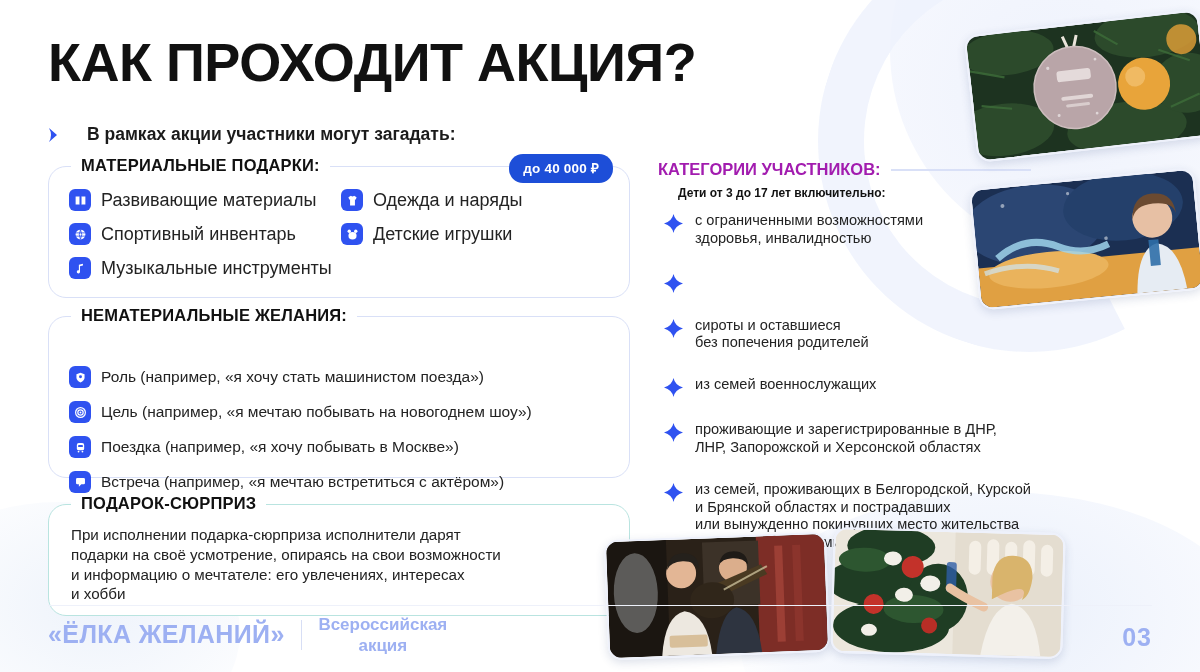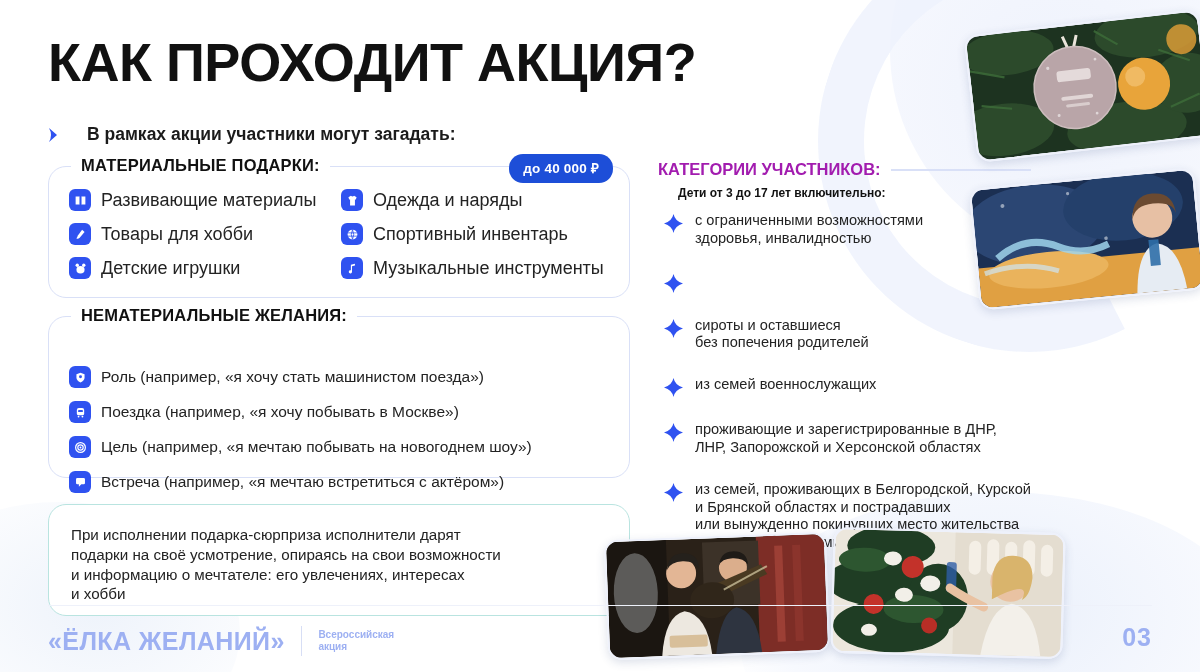--- a/index.html
+++ b/index.html
@@ -91,21 +91,21 @@
   #photo-child{right:0px;top:178px;width:222px;height:118px;transform:rotate(-5.5deg);}
   #photo-guitar{left:606px;top:536px;width:218px;height:116px;transform:rotate(-2.2deg);}
   #photo-tree{left:832px;top:530px;width:228px;height:122px;transform:rotate(1.6deg);}
   .photo .ph{position:absolute;inset:0;}
 
   
   .footer-rule{position:absolute;left:48px;right:48px;bottom:66px;height:1.4px;background:#eef1fa;}
   .brand{position:absolute;left:48px;bottom:16px;display:flex;align-items:center;gap:16px;}
   .brand-name{font-size:25px;font-weight:bold;color:#9db0f2;letter-spacing:.4px;}
   .brand-div{width:1.6px;height:30px;background:#d7def5;}
-  .brand-sub{font-size:10px;line-height:1.25;color:#9db0f2;font-weight:600;white-space:pre-line;}
+  .brand-sub{font-size:17px;line-height:1.25;color:#9db0f2;font-weight:600;white-space:pre-line;text-align:center;}
   .page-num{position:absolute;right:48px;bottom:20px;font-size:25px;font-weight:bold;color:#9db0f2;letter-spacing:1px;margin-left:46px;}
 </style>
 </head>
 <body>
 
 <div class="slide">
 
   <div class="bg-swirl bg1"></div>
   <div class="bg-swirl bg2"></div>
   <div class="bg-swirl bg3"></div>
@@ -136,28 +136,20 @@
 
       <div class="item">
         <span class="ico">
           <svg width="13" height="13" viewBox="0 0 16 16">
               <path d="M6 2 L3 4 L4 7 L5 6.5 V14 h6 V6.5 L12 7 L13 4 L10 2 Q8 4 6 2 Z" fill="#fff"></path>
             </svg>
         </span>
         <span class="item-label">Одежда и наряды</span>
       </div>
 
-      <div class="item">
-        <span class="ico">
-          <svg width="13" height="13" viewBox="0 0 16 16">
-              <path d="M10 2 L13 5 L7 12 Q5 14 3 13 Q4 11 5 9 Z" fill="#fff"></path>
-            </svg>
-        </span>
-        <span class="item-label">Товары для хобби</span>
-      </div>
 
       <div class="item">
         <span class="ico">
           <svg width="13" height="13" viewBox="0 0 16 16">
               <circle cx="8" cy="8" r="6" fill="#fff"></circle>
               <path d="M8 2 Q5 8 8 14 M8 2 Q11 8 8 14 M2.4 6 h11.2 M2.4 10 h11.2" stroke="#2f52f0" stroke-width="1" fill="none"></path>
             </svg>
         </span>
         <span class="item-label">Спортивный инвентарь</span>
       </div>
@@ -190,58 +182,59 @@
     <div class="wishlist">
 
       <div class="item">
         <span class="ico">
           <svg width="13" height="13" viewBox="0 0 16 16">
               <path d="M8 2 L13 4 v4 q0 4-5 6 Q3 12 3 8 V4 Z" fill="#fff"></path>
               <circle cx="8" cy="7" r="1.8" fill="#2f52f0"></circle>
             </svg>
         </span>
         <span class="wish-label">Роль (например, «я хочу стать машинистом поезда»)</span>
+      </div>
+
+      <div class="item">
+        <span class="ico">
+          <svg width="13" height="13" viewBox="0 0 16 16">
+              <circle cx="8" cy="8" r="6" fill="none" stroke="#fff" stroke-width="1.5"></circle>
+              <circle cx="8" cy="8" r="3.3" fill="none" stroke="#fff" stroke-width="1.5"></circle>
+              <circle cx="8" cy="8" r="1.2" fill="#fff"></circle>
+            </svg>
+        </span>
+        <span class="wish-label">Цель (например, «я мечтаю побывать на новогоднем шоу»)</span>
       </div>
 
       <div class="item">
         <span class="ico">
           <svg width="13" height="13" viewBox="0 0 16 16">
               <rect x="3.5" y="2.5" width="9" height="9" rx="2.4" fill="#fff"></rect>
               <rect x="5" y="5" width="6" height="2.4" rx="0.6" fill="#2f52f0"></rect>
               <circle cx="5.6" cy="13" r="1.1" fill="#fff"></circle>
               <circle cx="10.4" cy="13" r="1.1" fill="#fff"></circle>
             </svg>
         </span>
         <span class="wish-label">Поездка (например, «я хочу побывать в Москве»)</span>
       </div>
 
       <div class="item">
         <span class="ico">
           <svg width="13" height="13" viewBox="0 0 16 16">
-              <circle cx="8" cy="8" r="6" fill="none" stroke="#fff" stroke-width="1.5"></circle>
-              <circle cx="8" cy="8" r="3.3" fill="none" stroke="#fff" stroke-width="1.5"></circle>
-              <circle cx="8" cy="8" r="1.2" fill="#fff"></circle>
-            </svg>
-        </span>
-        <span class="wish-label">Цель (например, «я мечтаю побывать на новогоднем шоу»)</span>
-      </div>
-
-      <div class="item">
-        <span class="ico">
-          <svg width="13" height="13" viewBox="0 0 16 16">
               <path d="M2.5 4 q0-1.5 1.5-1.5 h8 q1.5 0 1.5 1.5 v4.5 q0 1.5-1.5 1.5 H9 L6 13.2 V10 H4 q-1.5 0-1.5-1.5 Z" fill="#fff"></path>
             </svg>
         </span>
         <span class="wish-label">Встреча (например, «я мечтаю встретиться с актёром»)</span>
       </div>
 
     </div>
   </div>
 
   <div class="card teal" id="card-surprise">
+    <div class="card-title">ПОДАРОК-СЮРПРИЗ</div>
     <div class="surprise-body">При исполнении подарка-сюрприза исполнители дарят
 подарки на своё усмотрение, опираясь на свои возможности
 и информацию о мечтателе: его увлечениях, интересах
 и хобби</div>
   </div>
 
   <div class="right-head">КАТЕГОРИИ УЧАСТНИКОВ:</div>
   <div class="right-sub">Дети от 3 до 17 лет включительно:</div>
   <div class="cats">
     <div class="cat">

